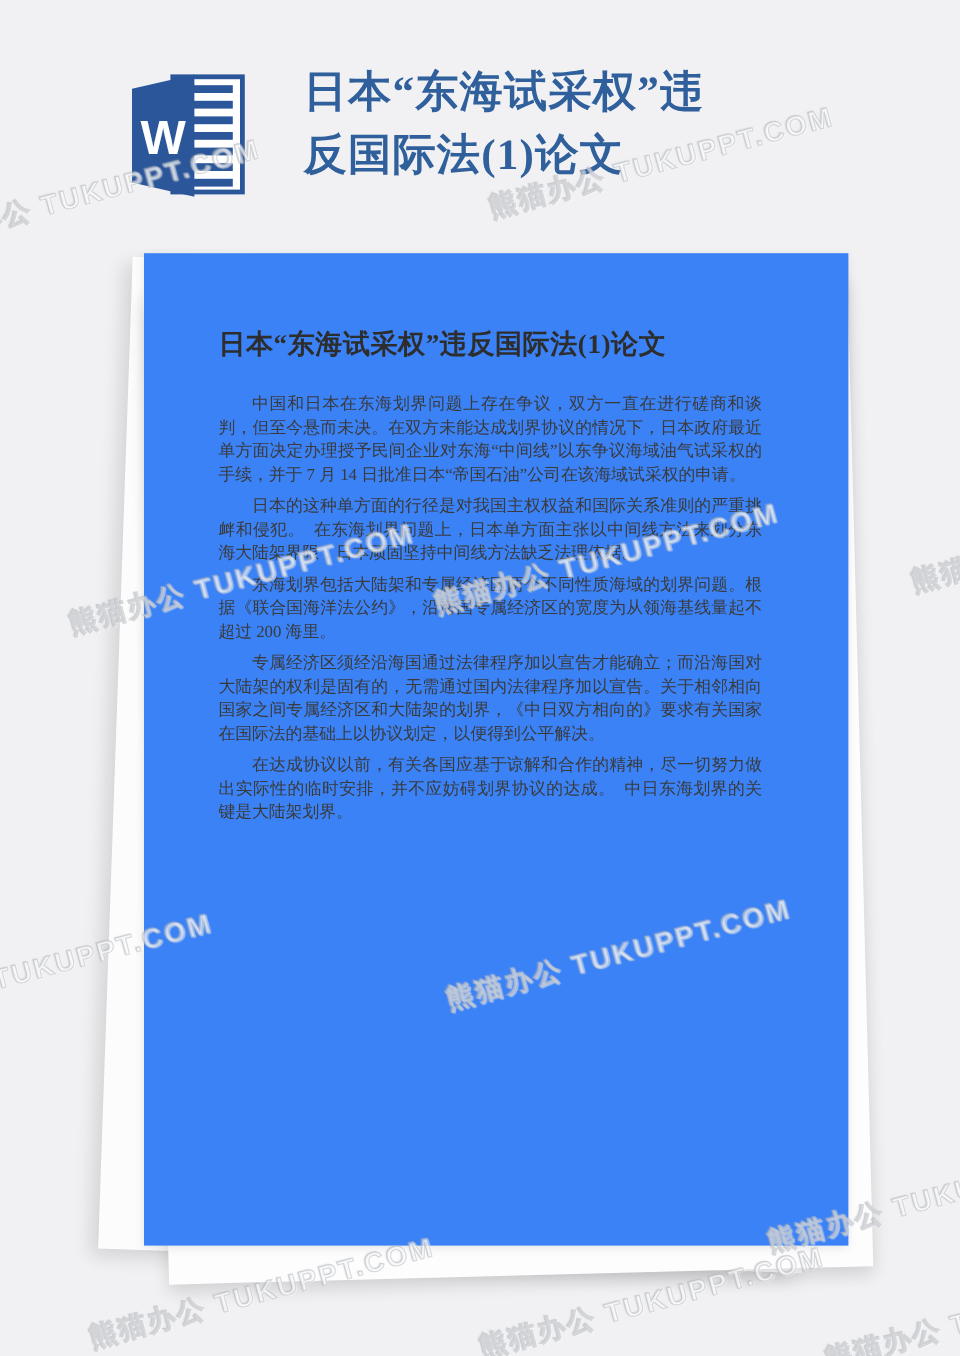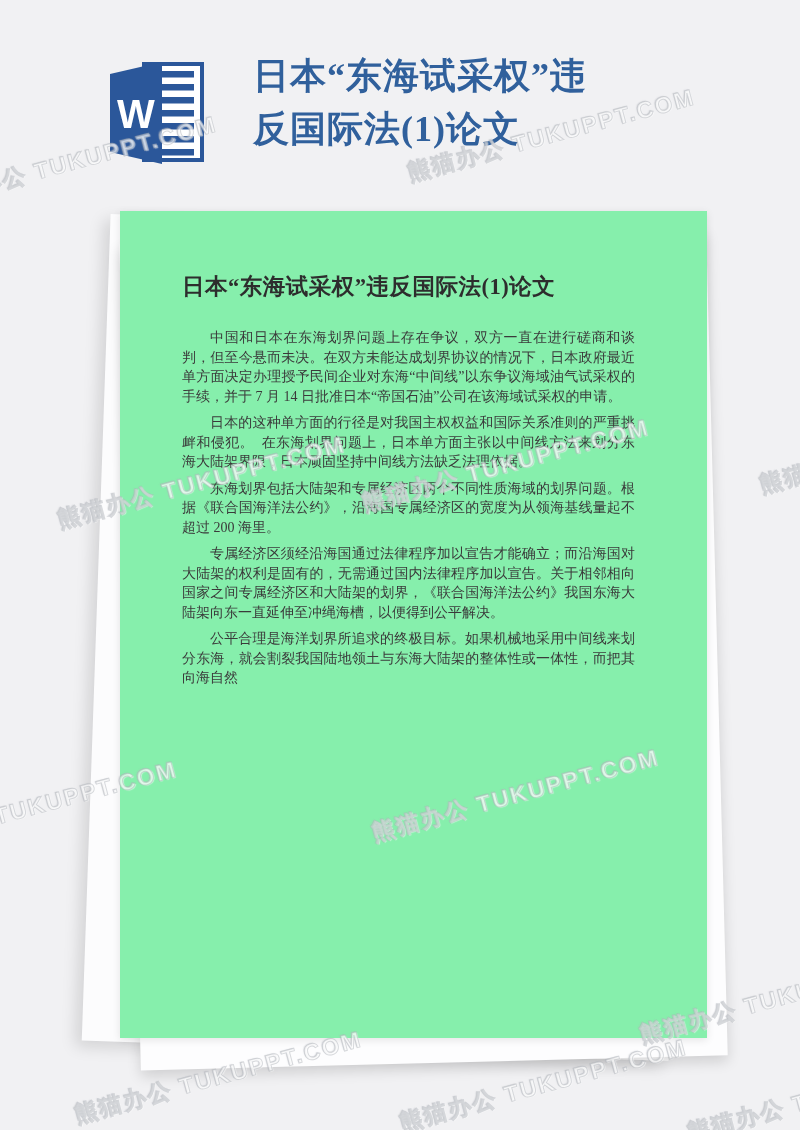--- a/index.html
+++ b/index.html
@@ -8,21 +8,21 @@
 
   
   .header{position:absolute;left:0;top:0;width:800px;height:190px;}
   .word-icon{position:absolute;left:90px;top:58px;width:118px;height:110px;}
   .header-title{position:absolute;left:253px;top:50px;width:490px;margin:0;
                 font-size:36px;line-height:53px;font-weight:700;color:#30609c;
                 letter-spacing:1px;}
   .t-line{display:block;white-space:nowrap;}
 
   
-  .page{position:absolute;width:587px;height:827px;background:#86efac;}
+  .page{position:absolute;width:587px;height:827px;background:#3b82f6;}
   .back-a{left:96px;top:224px;transform:rotate(2deg);background:#fcfcfd;
           box-shadow:-6px 6px 16px rgba(0,0,0,0.13);}
   .back-b{left:130px;top:236px;transform:rotate(-1.5deg);background:#fdfdfe;
           box-shadow:0 6px 14px rgba(0,0,0,0.14);}
   .main-page{left:120px;top:211px;box-sizing:border-box;
              padding:62px 72px 0 62px;overflow:hidden;
              box-shadow:0 2px 8px rgba(0,0,0,0.10);}
 
   .doc-title{margin:0 0 27px 0;font-size:22.5px;line-height:28px;font-weight:700;
              color:#2d2d2d;letter-spacing:0.5px;}
@@ -69,22 +69,22 @@
 
   <div class="page back-a"></div>
   <div class="page back-b"></div>
 
   <div class="page main-page">
     <h2 class="doc-title">日本“东海试采权”违反国际法(1)论文</h2>
     <div class="doc-body">
         <p class="para">中国和日本在东海划界问题上存在争议，双方一直在进行磋商和谈判，但至今悬而未决。在双方未能达成划界协议的情况下，日本政府最近单方面决定办理授予民间企业对东海“中间线”以东争议海域油气试采权的手续，并于 7 月 14 日批准日本“帝国石油”公司在该海域试采权的申请。</p>
         <p class="para">日本的这种单方面的行径是对我国主权权益和国际关系准则的严重挑衅和侵犯。  在东海划界问题上，日本单方面主张以中间线方法来划分东海大陆架界限，日本顽固坚持中间线方法缺乏法理依据。</p>
         <p class="para">东海划界包括大陆架和专属经济区两个不同性质海域的划界问题。根据《联合国海洋法公约》，沿海国专属经济区的宽度为从领海基线量起不超过 200 海里。</p>
-        <p class="para">专属经济区须经沿海国通过法律程序加以宣告才能确立；而沿海国对大陆架的权利是固有的，无需通过国内法律程序加以宣告。关于相邻相向国家之间专属经济区和大陆架的划界，《联合国海洋法公约》我国东海大陆架向东一直延伸至冲绳海槽，以便得到公平解决。</p>
-        <p class="para">公平合理是海洋划界所追求的终极目标。如果机械地采用中间线来划分东海，就会割裂我国陆地领土与东海大陆架的整体性或一体性，而把其向海自然</p>
+        <p class="para">专属经济区须经沿海国通过法律程序加以宣告才能确立；而沿海国对大陆架的权利是固有的，无需通过国内法律程序加以宣告。关于相邻相向国家之间专属经济区和大陆架的划界，《中日双方相向的》要求有关国家在国际法的基础上以协议划定，以便得到公平解决。</p>
+        <p class="para">在达成协议以前，有关各国应基于谅解和合作的精神，尽一切努力做出实际性的临时安排，并不应妨碍划界协议的达成。  中日东海划界的关键是大陆架划界。</p>
       </div>
   </div>
 
   <div class="wm-layer">
       <div class="wm" style="left: -70px; top: 185px;">熊猫办公 TUKUPPT.COM</div>
       <div class="wm" style="left: 408px; top: 158px;">熊猫办公 TUKUPPT.COM</div>
       <div class="wm" style="left: 58px; top: 505px;">熊猫办公 TUKUPPT.COM</div>
       <div class="wm" style="left: 362px; top: 488px;">熊猫办公 TUKUPPT.COM</div>
       <div class="wm" style="left: 760px; top: 470px;">熊猫办公 TUKUPPT.COM</div>
       <div class="wm" style="left: -110px; top: 830px;">熊猫办公 TUKUPPT.COM</div>

